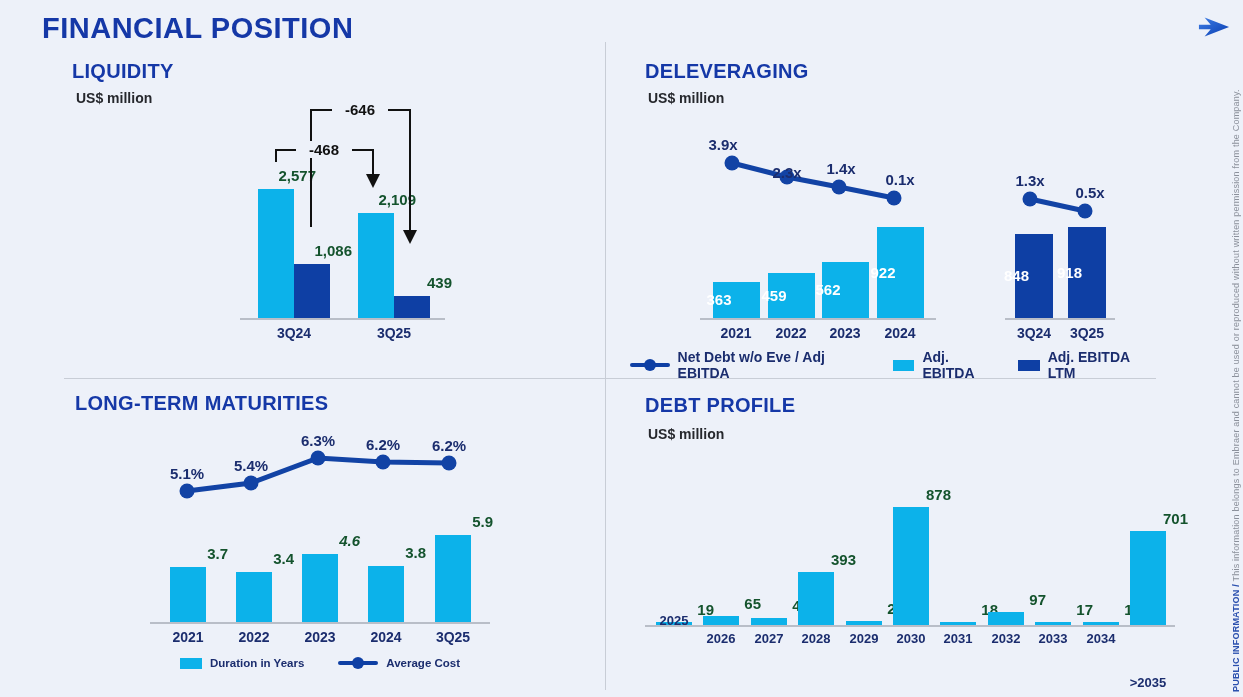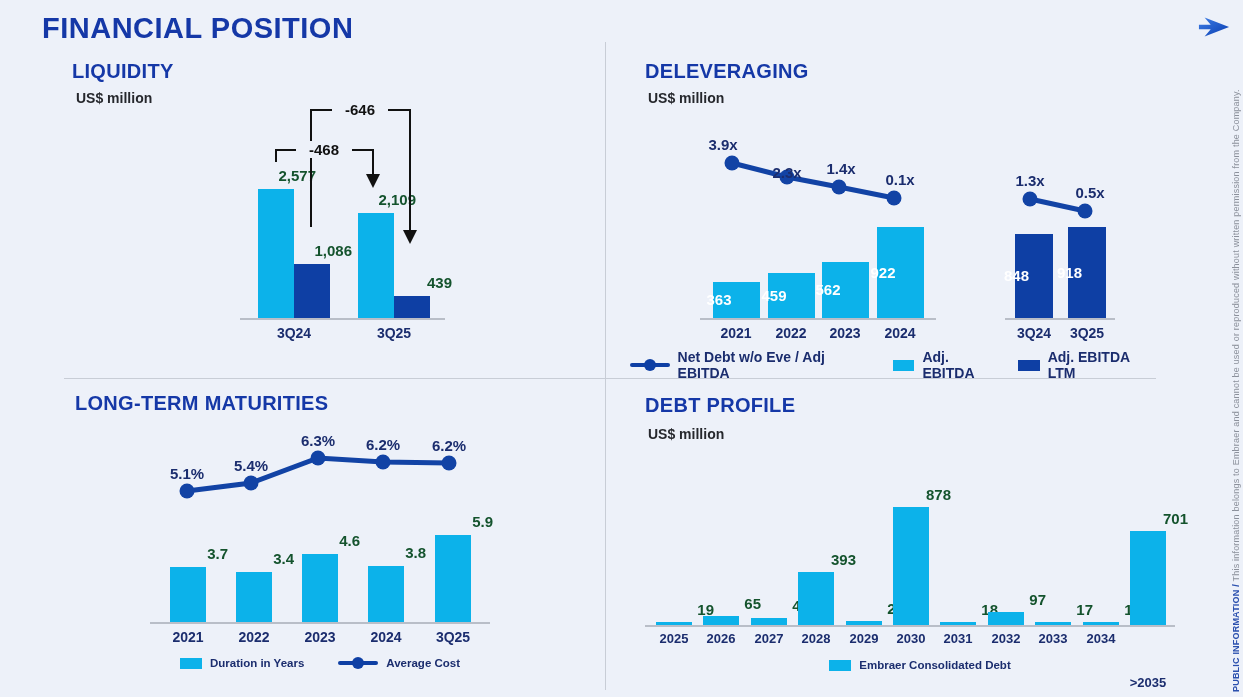--- a/index.html
+++ b/index.html
@@ -148,21 +148,21 @@
     </span>
   </div>
 
   <div class="sec-title t-ltm">LONG-TERM MATURITIES</div>
   <div id="chart-ltm" class="chart">
       <div class="bar" style="left: 30px; top: 137px; width: 36px; height: 55px; background: rgb(12, 178, 234);"></div>
       <div class="vlab" style="left: 8px; top: 115px;">3.7</div>
       <div class="bar" style="left: 96px; top: 142px; width: 36px; height: 50px; background: rgb(12, 178, 234);"></div>
       <div class="vlab" style="left: 74px; top: 120px;">3.4</div>
       <div class="bar" style="left: 162px; top: 124px; width: 36px; height: 68px; background: rgb(12, 178, 234);"></div>
-      <div class="vlab" style="left: 140px; top: 102px;">4.6</div>
+      <div class="vlab" style="left: 140px; top: 102px; font-style: italic;">4.6</div>
       <div class="bar" style="left: 228px; top: 136px; width: 36px; height: 56px; background: rgb(12, 178, 234);"></div>
       <div class="vlab" style="left: 206px; top: 114px;">3.8</div>
       <div class="bar" style="left: 295px; top: 105px; width: 36px; height: 87px; background: rgb(12, 178, 234);"></div>
       <div class="vlab" style="left: 273px; top: 83px;">5.9</div>
       <div class="cat" style="left: 18px; top: 199px;">2021</div>
       <div class="cat" style="left: 84px; top: 199px;">2022</div>
       <div class="cat" style="left: 150px; top: 199px;">2023</div>
       <div class="cat" style="left: 216px; top: 199px;">2024</div>
       <div class="cat" style="left: 283px; top: 199px;">3Q25</div>
       <div class="axis" style="left: 10px; top: 192px; width: 340px;"></div>
@@ -212,39 +212,33 @@
       <div class="bar" style="left: 295px; top: 142px; width: 36px; height: 3px; background: rgb(12, 178, 234);"></div>
       <div class="vlab" style="left: 273px; top: 121px;">18</div>
       <div class="bar" style="left: 343px; top: 132px; width: 36px; height: 13px; background: rgb(12, 178, 234);"></div>
       <div class="vlab" style="left: 321px; top: 111px;">97</div>
       <div class="bar" style="left: 390px; top: 142px; width: 36px; height: 3px; background: rgb(12, 178, 234);"></div>
       <div class="vlab" style="left: 368px; top: 121px;">17</div>
       <div class="bar" style="left: 438px; top: 142px; width: 36px; height: 3px; background: rgb(12, 178, 234);"></div>
       <div class="vlab" style="left: 416px; top: 121px;">17</div>
       <div class="bar" style="left: 485px; top: 51px; width: 36px; height: 94px; background: rgb(12, 178, 234);"></div>
       <div class="vlab" style="left: 463px; top: 30px;">701</div>
-      <div class="cat cat2" style="left: 3px; top: 151px;">2025</div>
+      <div class="cat cat2" style="left: 3px; top: 133px;">2025</div>
       <div class="cat cat2" style="left: 50px; top: 151px;">2026</div>
       <div class="cat cat2" style="left: 98px; top: 151px;">2027</div>
       <div class="cat cat2" style="left: 145px; top: 151px;">2028</div>
       <div class="cat cat2" style="left: 193px; top: 151px;">2029</div>
       <div class="cat cat2" style="left: 240px; top: 151px;">2030</div>
       <div class="cat cat2" style="left: 287px; top: 151px;">2031</div>
       <div class="cat cat2" style="left: 335px; top: 151px;">2032</div>
       <div class="cat cat2" style="left: 382px; top: 151px;">2033</div>
       <div class="cat cat2" style="left: 430px; top: 151px;">2034</div>
       <div class="cat cat2" style="left: 477px; top: 151px; margin-top: 44px;">&gt;2035</div>
       <div class="axis" style="left: 0px; top: 145px; width: 530px;"></div>
     </div>
-  <div class="legend lg-debt">
-    <span class="li">
-      <span class="sw sw-light"></span>
-      <span>Embraer Consolidated Debt</span>
-    </span>
-  </div>
 
   <div class="side-note">
     <span class="sn-bold">PUBLIC INFORMATION</span>
     <span class="sn-sep">/</span>
     <span class="sn-text">This information belongs to Embraer and cannot be used or reproduced without written permission from the Company.</span>
   </div>
 
 </div>
 
 </body></html>

